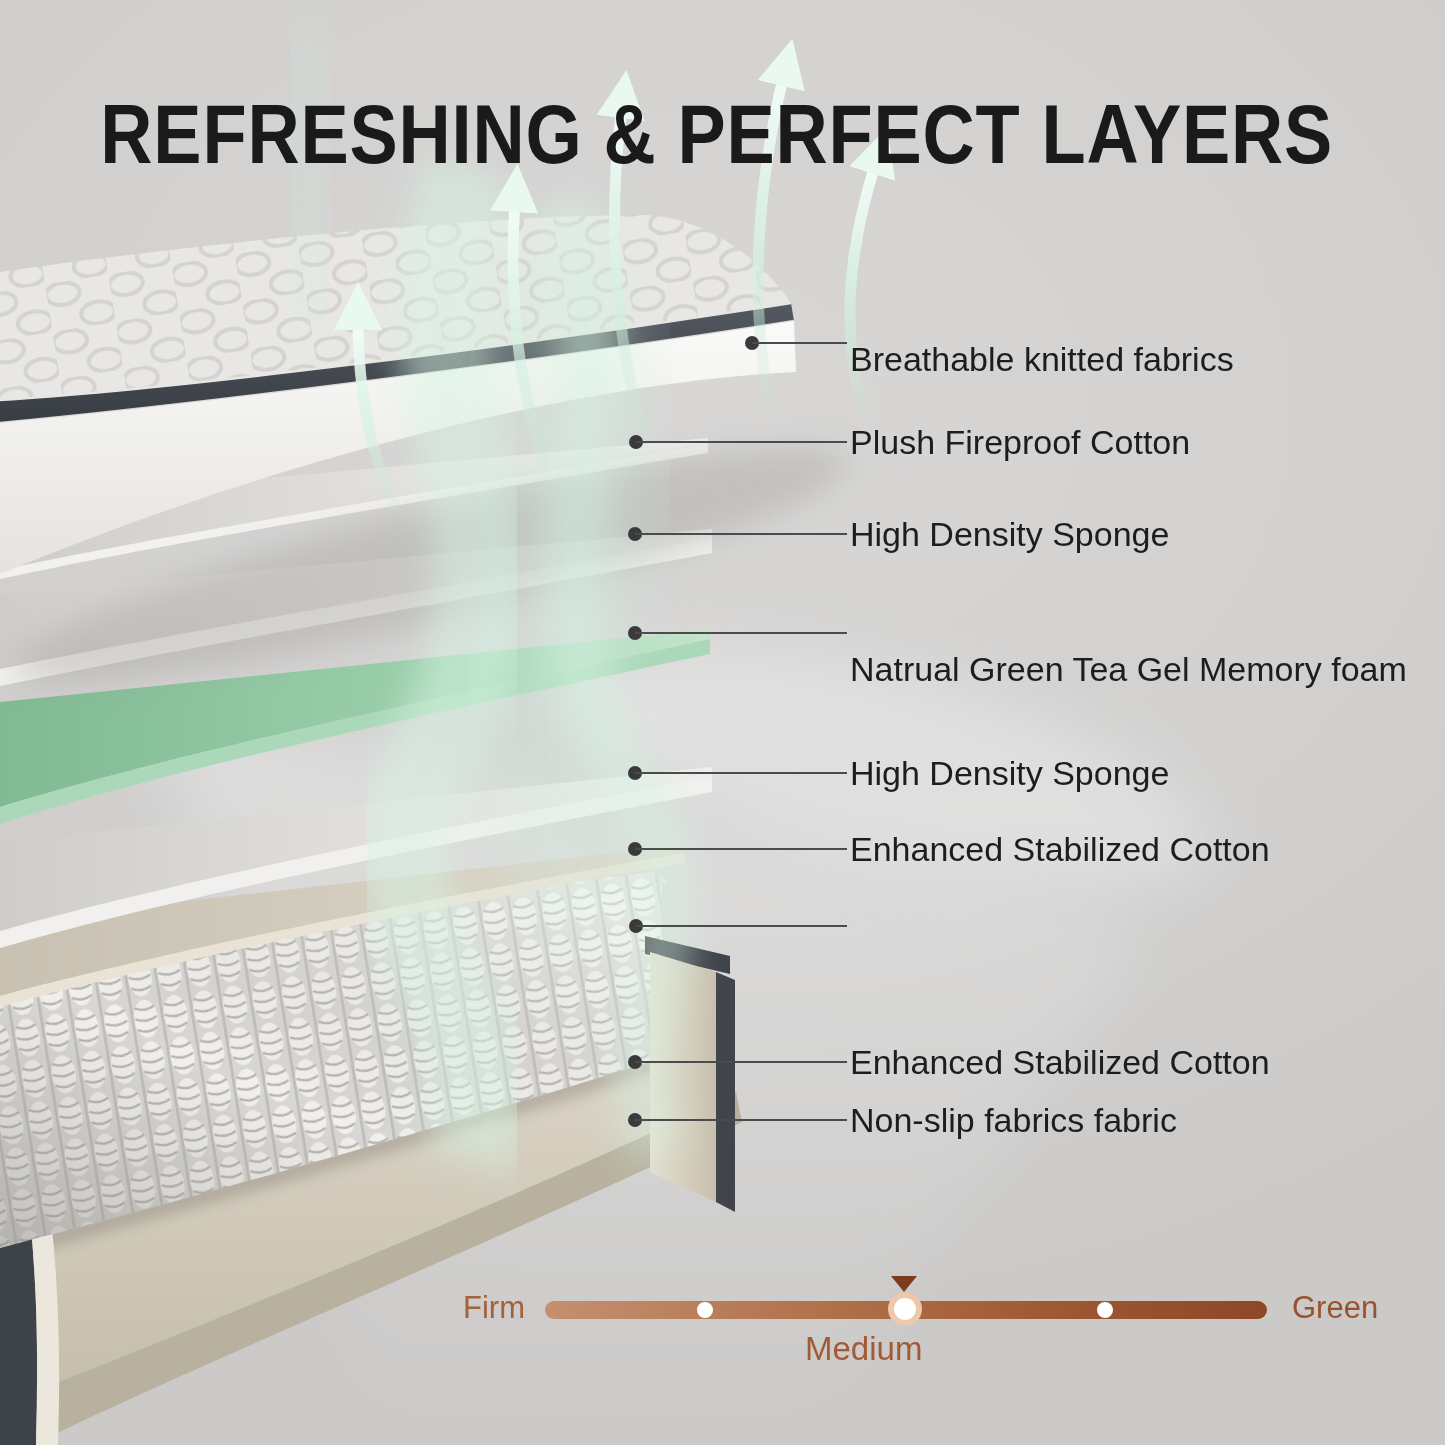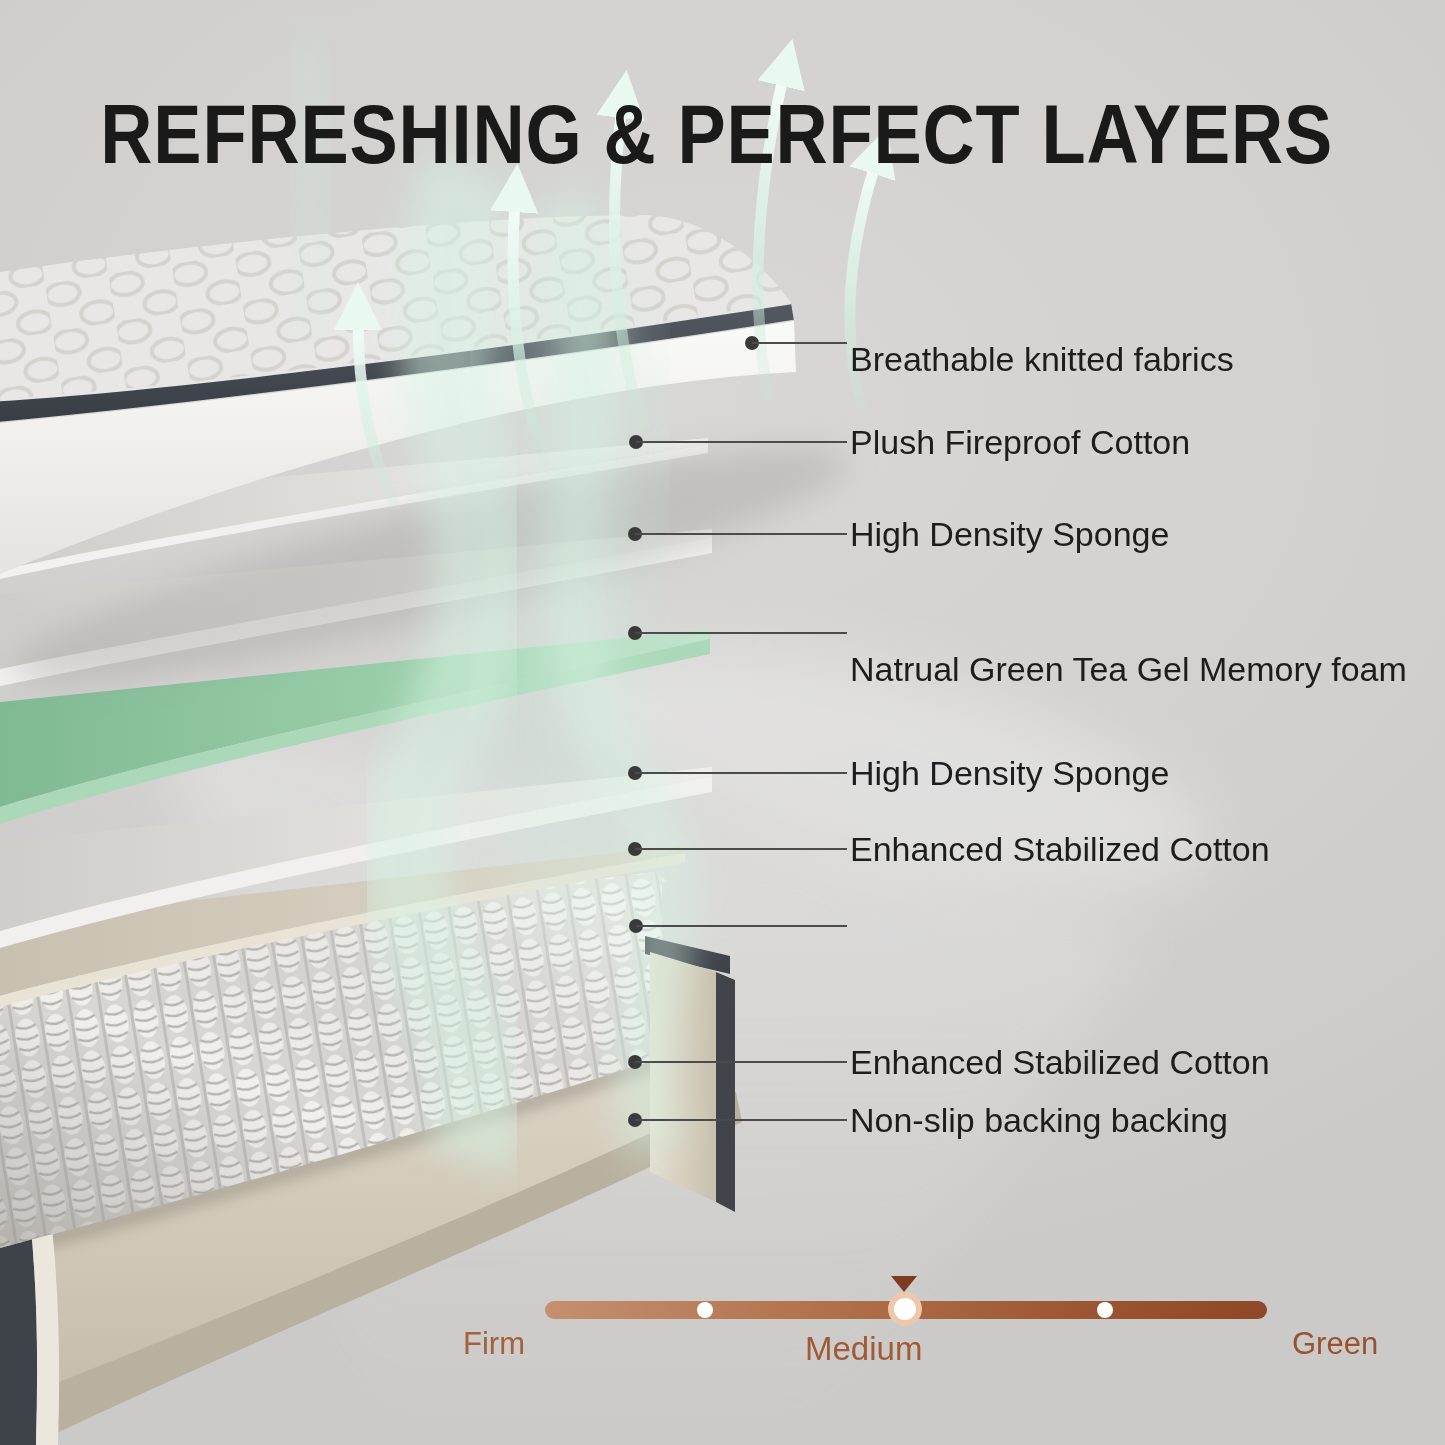--- a/index.html
+++ b/index.html
@@ -11,21 +11,21 @@
   .title{
     position:absolute;left:0;top:86px;width:1227px;text-align:center;
     font-size:84px;font-weight:700;letter-spacing:1px;color:#1a1a1a;white-space:nowrap;
   }
   .title span{display:inline-block;transform:scaleX(0.86);transform-origin:center;}
   svg.diagram{position:absolute;left:0;top:0;}
   .callout{position:absolute;left:0;top:0;width:1445px;height:1445px;pointer-events:none;}
   .c-dot{position:absolute;width:14px;height:14px;border-radius:50%;background:#3a3a3c;}
   .c-line{position:absolute;height:2px;background:#4b4b4b;}
   .c-label{position:absolute;left:850px;height:48px;line-height:48px;font-size:34px;color:#1d1d1d;white-space:nowrap;}
-  .scale-label{position:absolute;font-size:31px;font-weight:500;white-space:nowrap;margin-top:36px;}
+  .scale-label{position:absolute;font-size:31px;font-weight:500;white-space:nowrap;}
   .bar{position:absolute;left:545px;top:1301px;width:722px;height:18px;border-radius:10px;
        background:linear-gradient(90deg,#c4906f 0%,#b0704a 40%,#9c5531 75%,#8f4827 100%);}
   .tick{position:absolute;width:16px;height:16px;border-radius:50%;background:#ffffff;}
   .knob-ring{position:absolute;left:888px;top:1292px;width:34px;height:34px;border-radius:50%;background:#eec8ab;}
   .knob{position:absolute;left:894px;top:1298px;width:22px;height:22px;border-radius:50%;background:#ffffff;}
   .pointer{position:absolute;left:891px;top:1276px;width:0;height:0;
            border-left:13px solid transparent;border-right:13px solid transparent;border-top:16px solid #7d3c1f;}
   .medium-label{position:absolute;left:805px;top:1330px;width:200px;text-align:left;font-size:33px;font-weight:500;}
 </style>
 </head>
@@ -209,21 +209,21 @@
 
     <span class="c-dot" style="left:629px;top:919px;"></span>
     <span class="c-line" style="left:636px;top:925px;width:211px;"></span>
 
     <span class="c-dot" style="left:628px;top:1055px;"></span>
     <span class="c-line" style="left:635px;top:1061px;width:212px;"></span>
     <span class="c-label" style="top:1038px;">Enhanced Stabilized Cotton</span>
 
     <span class="c-dot" style="left:628px;top:1113px;"></span>
     <span class="c-line" style="left:635px;top:1119px;width:212px;"></span>
-    <span class="c-label" style="top:1096px;">Non-slip backing backing</span>
+    <span class="c-label" style="top:1096px;">Non-slip fabrics fabric</span>
   </div>
 
   <div>
     <span class="scale-label" style="left:400px;top:1290px;width:125px;text-align:right;color:#a4613c;">Firm</span>
     <div class="bar"></div>
     <span class="tick" style="left:697px;top:1302px;"></span>
     <span class="tick" style="left:1097px;top:1302px;"></span>
     <span class="pointer"></span>
     <span class="knob-ring"></span>
     <span class="knob"></span>

